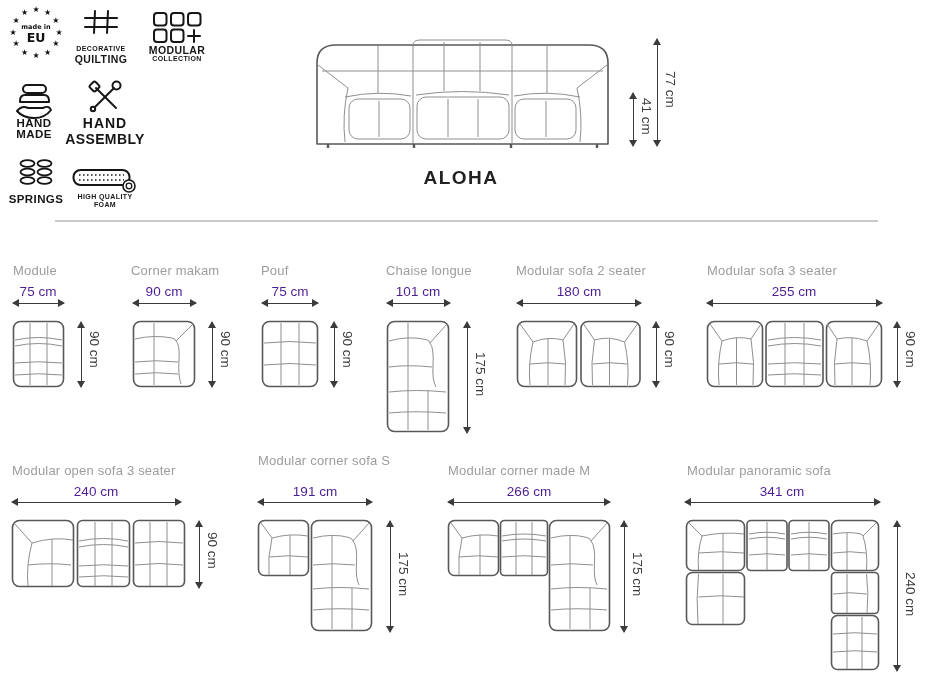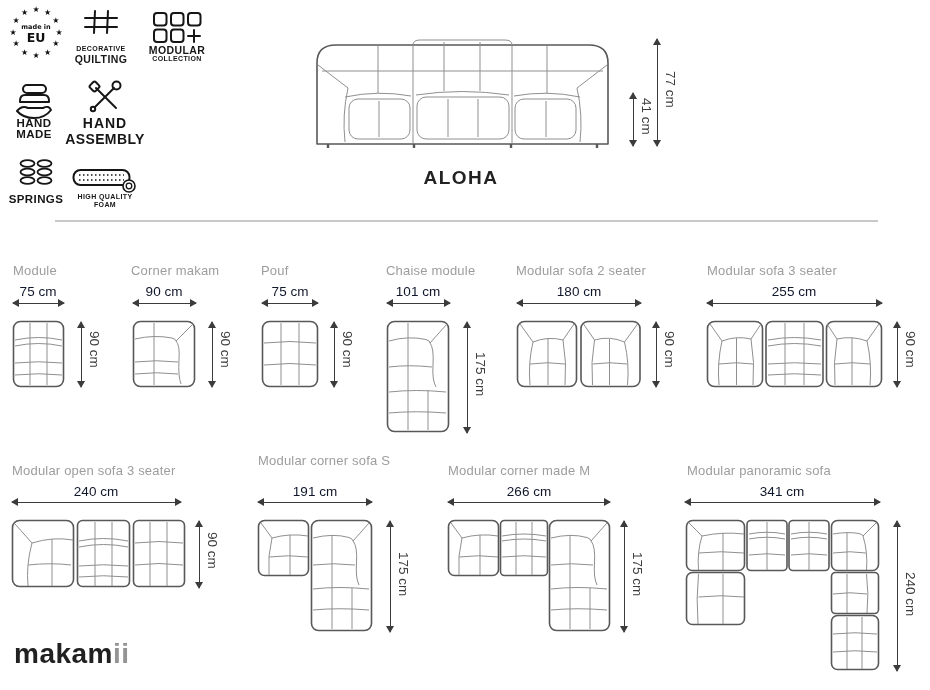--- a/index.html
+++ b/index.html
@@ -1,19 +1,19 @@
 <!DOCTYPE html>
 <html><head>
 <meta charset="utf-8">
 <style>
   html,body{margin:0;padding:0;background:#fff;}
   .page{position:relative;width:930px;height:690px;background:#ffffff;overflow:hidden;
         font-family:"Liberation Sans",sans-serif;}
   .ttl{position:absolute;font-size:13px;color:#9d9d9d;letter-spacing:.2px;white-space:nowrap;}
-  .hlbl{position:absolute;transform:translateX(-50%);font-size:13.5px;color:#0f172a;white-space:nowrap;}
+  .hlbl{position:absolute;transform:translateX(-50%);font-size:13.5px;color:#4c1d95;white-space:nowrap;}
   .vlbl{position:absolute;writing-mode:vertical-rl;font-size:13.5px;color:#3b3b3b;white-space:nowrap;}
   .hdim{position:absolute;border-top:1.4px solid #3b3b3b;}
   .hdim:before,.hdim:after{content:"";position:absolute;top:-4.6px;width:0;height:0;
      border-top:4px solid transparent;border-bottom:4px solid transparent;}
   .hdim:before{left:-1px;border-right:7.5px solid #3b3b3b;}
   .hdim:after{right:-1px;border-left:7.5px solid #3b3b3b;}
   .vdim{position:absolute;border-left:1.4px solid #3b3b3b;}
   .vdim:before,.vdim:after{content:"";position:absolute;left:-4.7px;width:0;height:0;
      border-left:4px solid transparent;border-right:4px solid transparent;}
   .vdim:before{top:-1px;border-bottom:7.5px solid #3b3b3b;}
@@ -209,21 +209,21 @@
       <rect class="o" x="1.5" y="1.5" width="55" height="65" rx="7"></rect>
       <line class="i" x1="20" y1="3" x2="20" y2="65"></line>
         <line class="i" x1="38" y1="3" x2="38" y2="65"></line>
       <path class="i" d="M3,23 Q29,20 55,23"></path>
         <path class="i" d="M3,45 Q29,42 55,45"></path>
     </svg>
   </div>
   <div class="vdim" style="left:334px;top:322px;height:65px"></div>
   <div class="vlbl" style="left:340px;top:331px">90 cm</div>
 
-  <div class="ttl" style="left:386px;top:263px">Chaise module</div>
+  <div class="ttl" style="left:386px;top:263px">Chaise longue</div>
   <div class="hlbl" style="left:418px;top:284px">101 cm</div>
   <div class="hdim" style="left:387px;top:303px;width:63px"></div>
   <div class="drw" style="left:386px;top:320px">
     <svg width="64" height="113" viewBox="0 0 64 113">
       <rect class="o" x="1.5" y="1.5" width="61" height="110" rx="7"></rect>
       <path class="i" d="M61,4 L44,23"></path>
       <path class="i" d="M3,21 Q22,15.5 40,19.5 Q44,20.5 44,23"></path>
       <path class="i" d="M44,23 Q48,28 47,45 Q46,60 50,67"></path>
       <line class="i" x1="22" y1="3" x2="22" y2="110"></line>
         <line class="i" x1="42" y1="70" x2="42" y2="110"></line>
@@ -416,15 +416,14 @@
       <rect class="o" x="146.5" y="96.5" width="47" height="54" rx="6"></rect>
       <line class="i" x1="162" y1="98" x2="162" y2="150"></line>
         <line class="i" x1="177" y1="98" x2="177" y2="150"></line>
       <path class="i" d="M148,115 Q170,112.5 192,115"></path>
         <path class="i" d="M148,133 Q170,130.5 192,133"></path>
     </svg>
   </div>
   <div class="vdim" style="left:897px;top:521px;height:150px"></div>
   <div class="vlbl" style="left:903px;top:572px">240 cm</div>
 
-  <div class="logo" style="left:14px;top:638px"><span>makam</span><span class="accent">ii</span></div>
 
 </div>
 
 </body></html>

